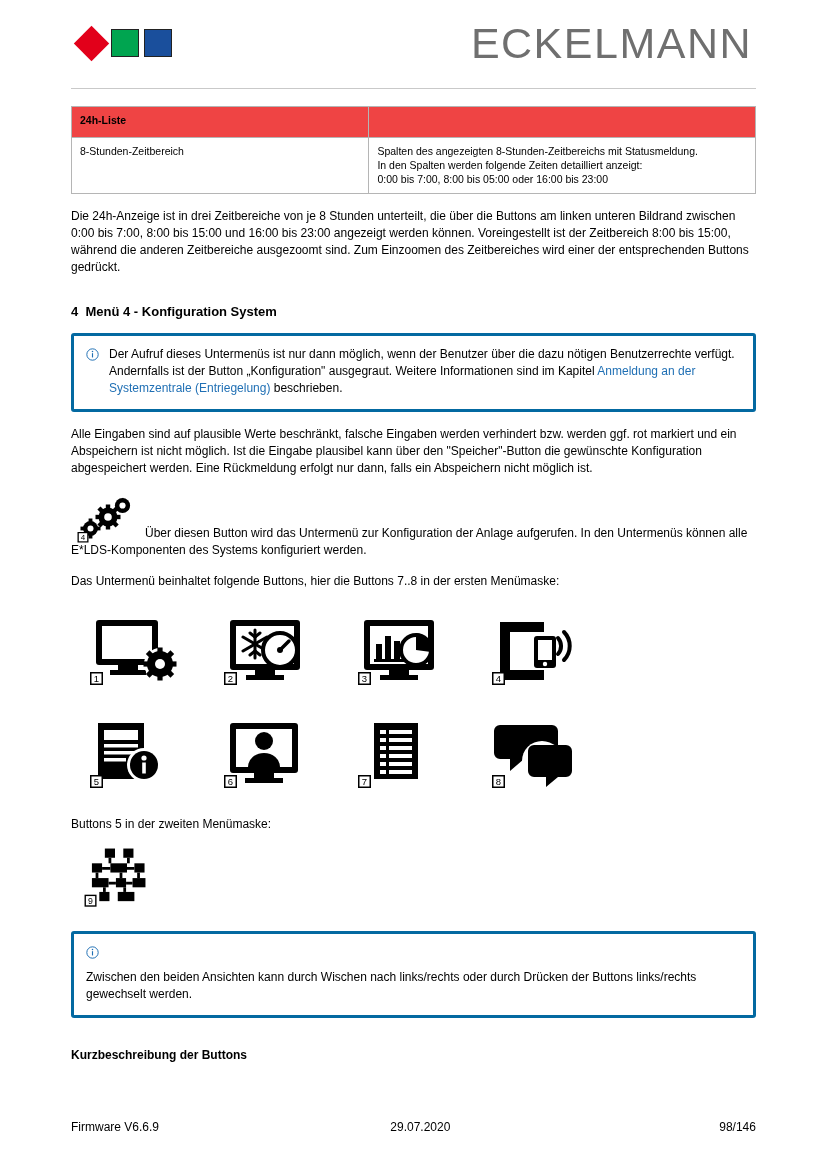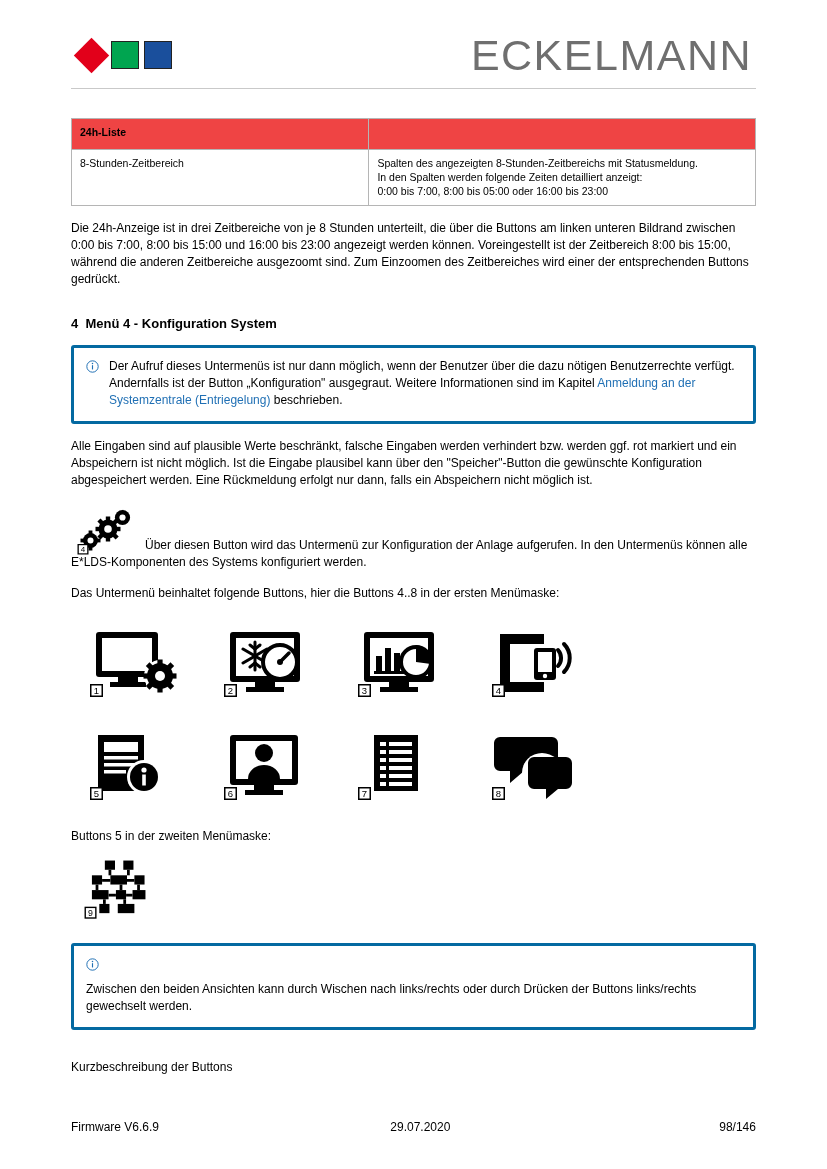--- a/index.html
+++ b/index.html
@@ -13,21 +13,21 @@
     font-family: "Liberation Sans", sans-serif;
     color: #000000;
     position: relative;
     overflow: hidden;
   }
   .page {
     position: relative;
     width: 827px;
     height: 1169px;
     box-sizing: border-box;
-    padding: 16px 71px;
+    padding: 4px 71px;
   }
 
   
   .header {
     position: relative;
     height: 78px;
     display: flex;
     align-items: center;
     justify-content: space-between;
   }
@@ -100,21 +100,21 @@
     margin: 14px 0 0 0;
     text-align: left;
   }
   h2.section {
     font-size: 13px;
     font-weight: bold;
     margin: 28px 0 0 0;
   }
   h3.subhead {
     font-size: 12px;
-    font-weight: normal;
+    font-weight: bold;
     margin: 30px 0 0 0;
   }
   .link { color: #1f6fb4; }
 
   
   .notebox {
     margin-top: 14px;
     border: 3px solid #0369a1;
     border-radius: 3px;
     background: #ffffff;
@@ -273,21 +273,21 @@
       </g>
       <g>
         <rect x="0.5" y="37" width="11" height="10.5" fill="#000"></rect>
         <rect x="1.8" y="38.2" width="8.4" height="8.1" fill="#fff"></rect>
         <text x="6" y="45" font-size="8" text-anchor="middle" fill="#000" font-family="Liberation Sans, sans-serif">4</text>
       </g>
     </svg>
     <p>Über diesen Button wird das Untermenü zur Konfiguration der Anlage aufgerufen. In den Untermenüs können alle E*LDS-Komponenten des Systems konfiguriert werden.</p>
   </div>
 
-  <p class="body">Das Untermenü beinhaltet folgende Buttons, hier die Buttons 4..8 in der ersten Menümaske:</p>
+  <p class="body">Das Untermenü beinhaltet folgende Buttons, hier die Buttons 7..8 in der ersten Menümaske:</p>
 
   <div class="icon-grid">
 
     <div class="icon-cell">
       <svg width="96" height="78" viewBox="0 0 96 78">
         <rect x="8" y="8" width="62" height="45" rx="3" fill="#000"></rect>
         <rect x="14" y="14" width="50" height="33" fill="#fff"></rect>
         <rect x="30" y="53" width="20" height="5" fill="#000"></rect>
         <rect x="22" y="58" width="36" height="5" fill="#000"></rect>
         <circle cx="72" cy="52" r="16" fill="#fff"></circle>

